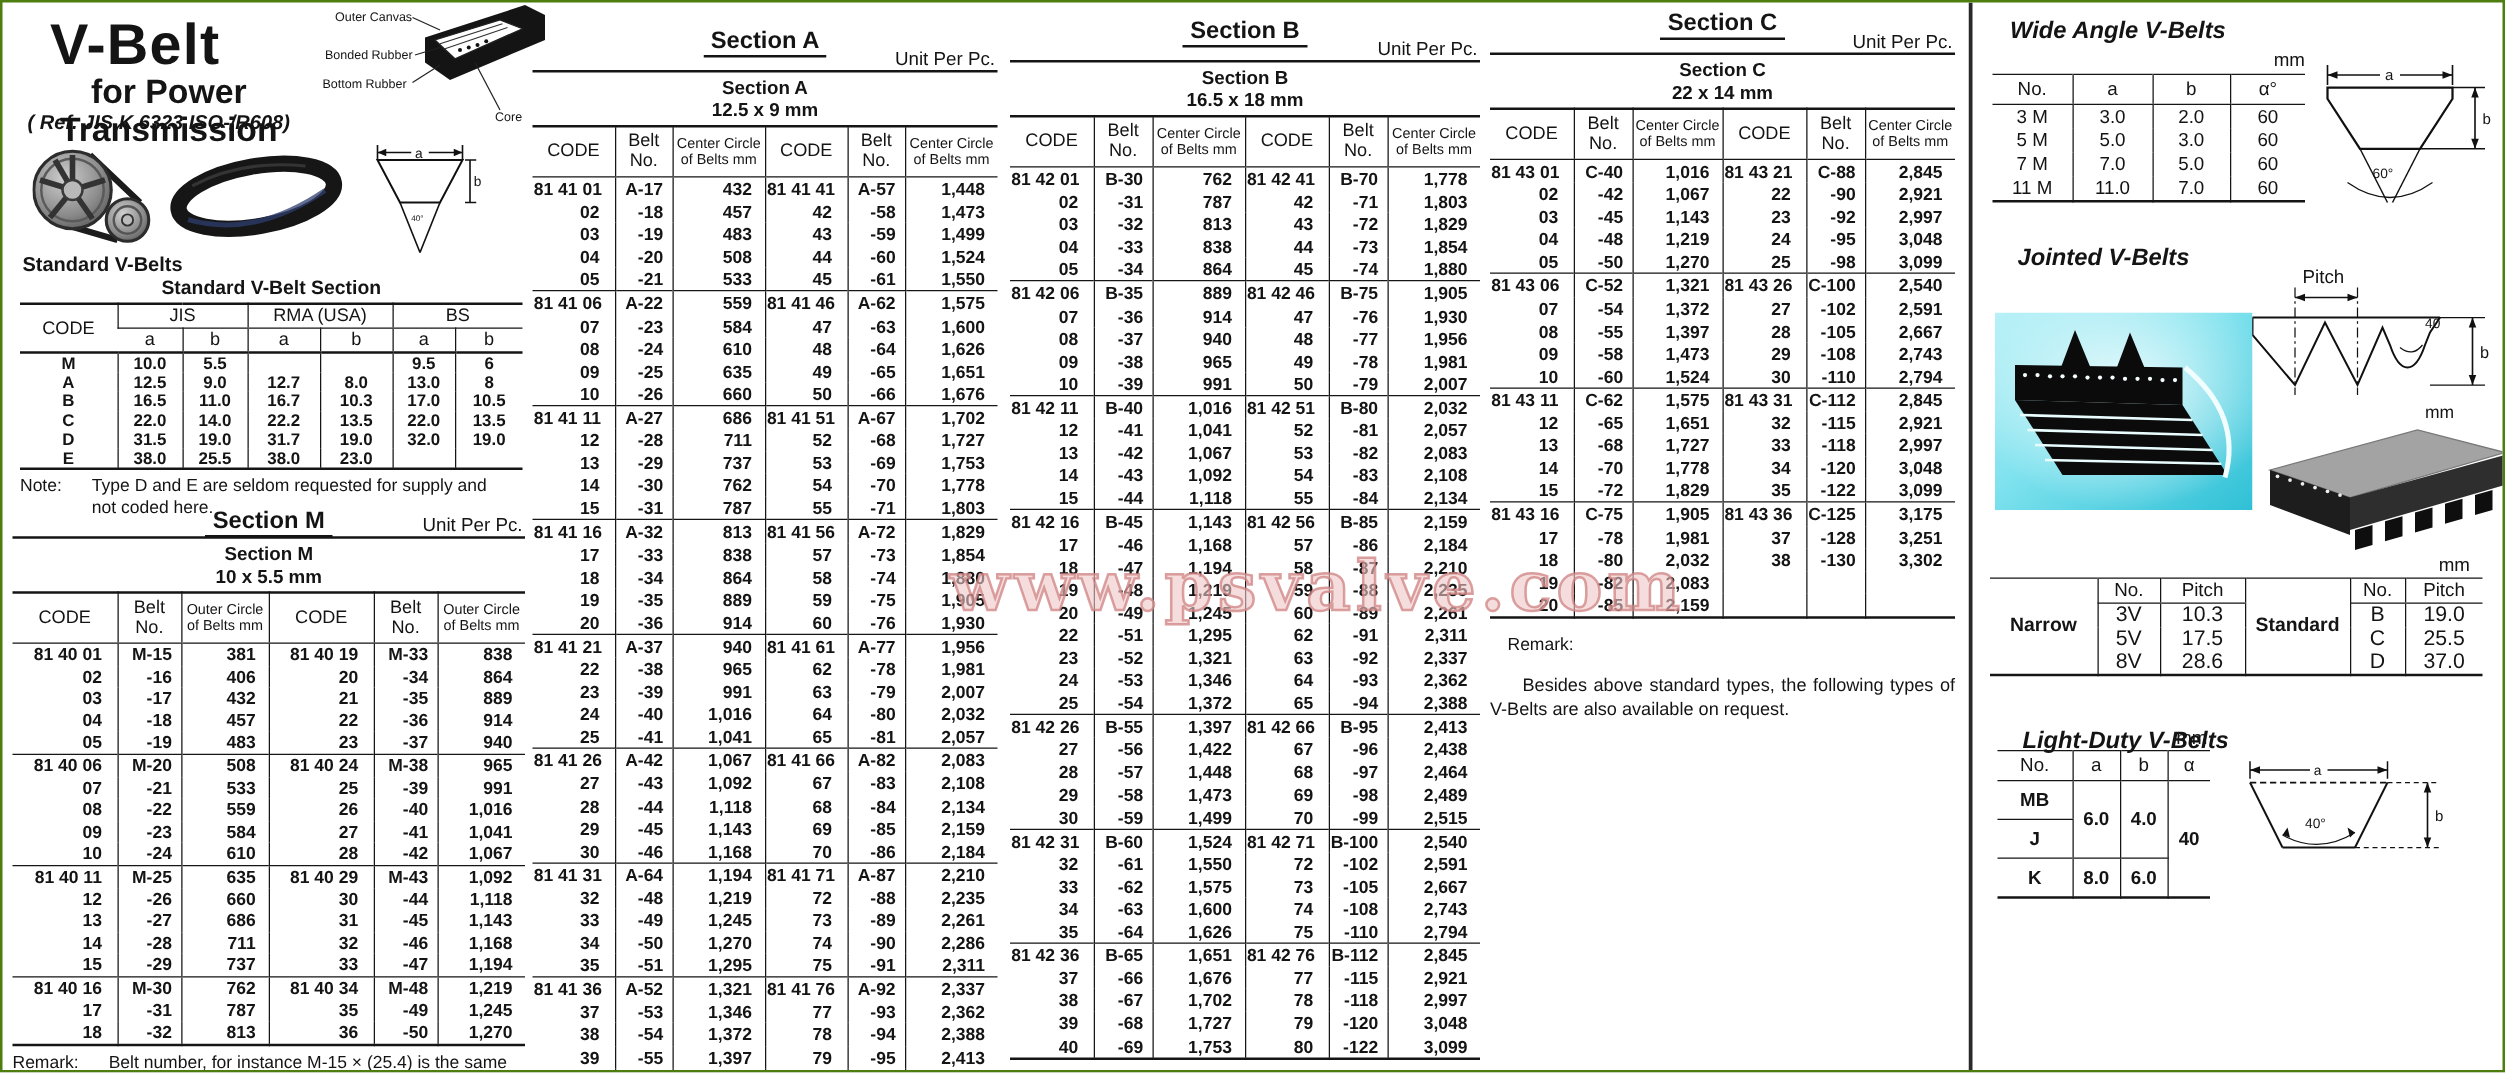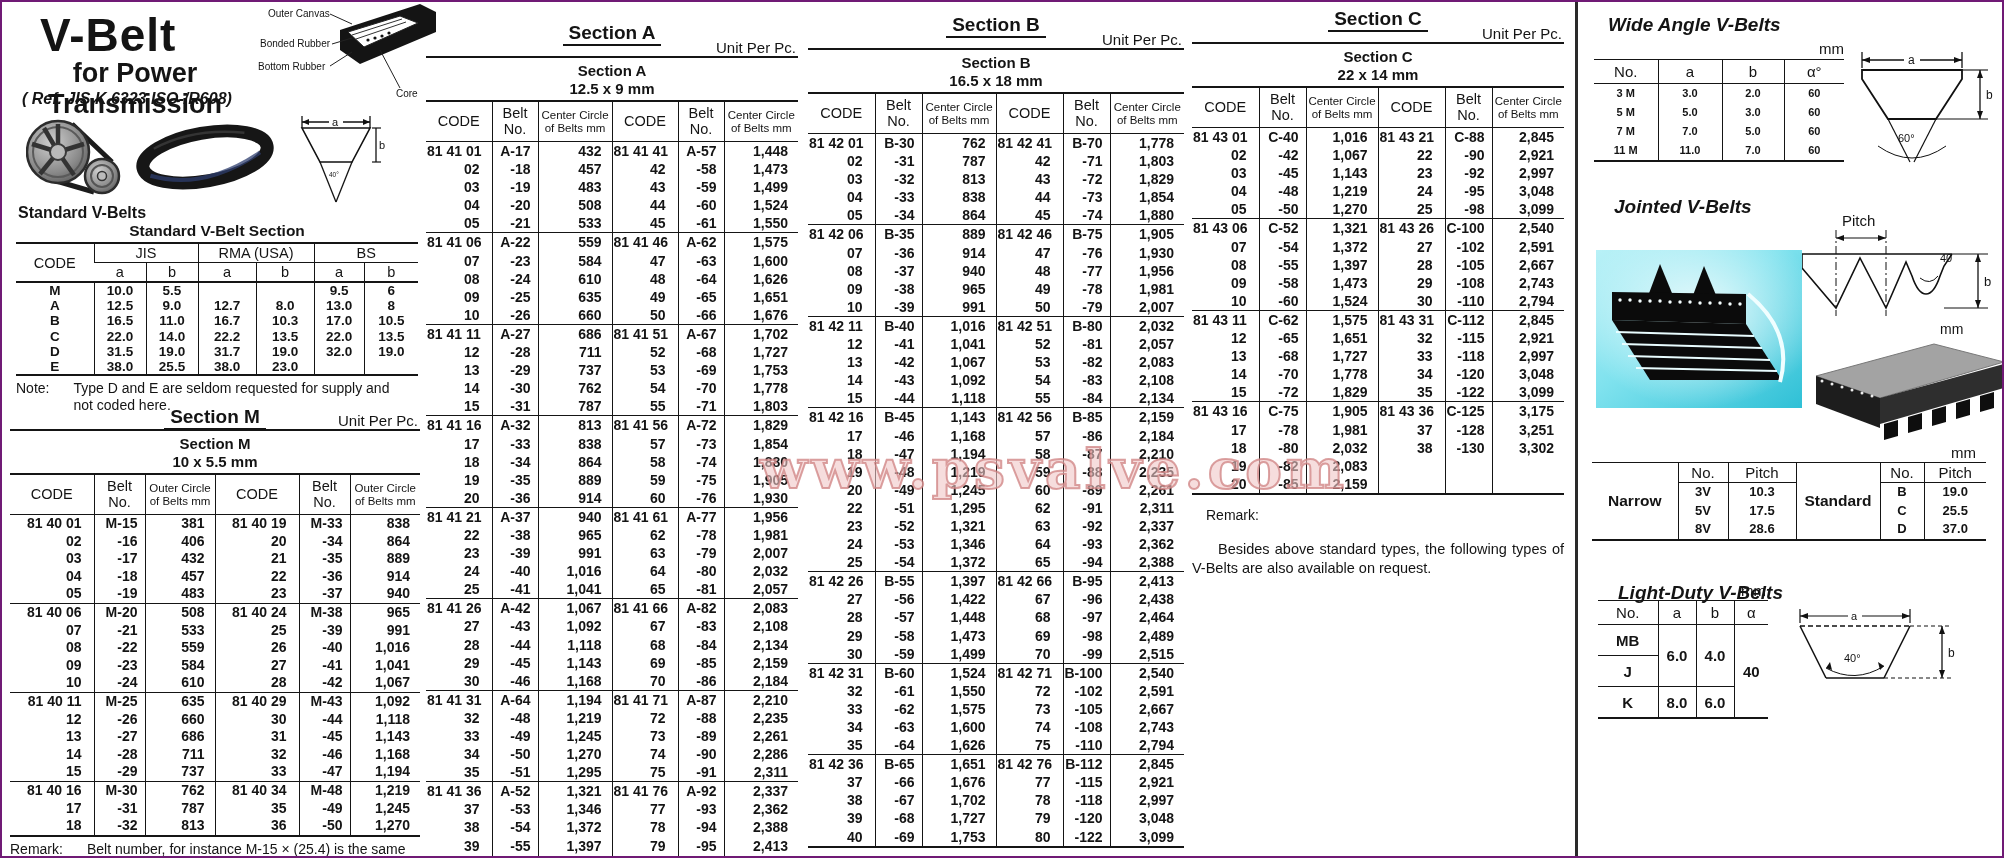--- a/index.html
+++ b/index.html
@@ -1,16 +1,16 @@
 <!DOCTYPE html>
 <html><head>
 <meta charset="utf-8">
 <style>
   html,body{margin:0;padding:0;background:#e9e9e9;}
-  #page{position:relative;width:2004px;height:858px;background:#ffffff;border:2px solid #701a75;
+  #page{position:relative;width:2004px;height:858px;background:#ffffff;border:2px solid #4d7c0f;
         box-sizing:border-box;font-family:"Liberation Sans",sans-serif;color:#141414;overflow:hidden;}
   .abs{position:absolute;}
   
   .page-title{font-size:46px;font-weight:800;letter-spacing:1px;}
   .page-sub{font-size:27px;font-weight:800;}
   .ref{font-size:16px;font-weight:700;font-style:italic;}
   .std-label{font-size:16px;font-weight:700;}
   
   .tbl-title{font-size:15.5px;font-weight:600;text-align:center;margin-bottom:2px;}
   table{border-collapse:collapse;}
@@ -41,25 +41,25 @@
   .belt-table td.c0,.belt-table td.c3{text-align:right;padding-right:12px;font-weight:700;}
   .belt-table td.c1,.belt-table td.c4{text-align:right;padding-right:7px;}
   .belt-table td.c2,.belt-table td.c5{text-align:right;padding-right:10px;}
   .extra-note{margin-top:16px;font-size:14.5px;line-height:19px;text-align:justify;text-indent:26px;}
   
   .vdivider{left:1573px;top:0;width:2.5px;height:858px;background:#2a2a2a;}
   .rp-heading{font-size:19px;font-weight:700;font-style:italic;}
   .mm-lbl{font-size:15px;text-align:right;}
   .wa-table{width:100%;table-layout:fixed;border-top:1.8px solid #151515;border-bottom:2.2px solid #151515;}
   .wa-table th{font-weight:400;font-size:15px;border-bottom:1.8px solid #151515;padding:3px 0;}
-  .wa-table td{font-size:11px;font-weight:700;text-align:center;line-height:17px;}
+  .wa-table td{font-size:15px;font-weight:400;text-align:center;line-height:17px;}
   .wa-table td+td,.wa-table th+th{border-left:1.6px solid #151515;}
   .pitch-table{width:100%;table-layout:fixed;border-top:1.8px solid #151515;border-bottom:2.6px solid #151515;}
   .pitch-table th{font-weight:400;font-size:15px;border-bottom:1.6px solid #151515;border-left:1.6px solid #151515;padding:1px 0;}
-  .pitch-table td{font-size:13px;font-weight:700;text-align:center;line-height:16.5px;}
+  .pitch-table td{font-size:17px;font-weight:400;text-align:center;line-height:16.5px;}
   .pitch-table td:not(.plabel){border-left:1.6px solid #151515;}
   .pitch-table td.plabel{border-left:1.6px solid #151515;font-weight:600;font-size:15.5px;}
   .pitch-table tr td.plabel:first-child{border-left:none;}
   .ld-table{width:100%;table-layout:fixed;border-top:1.8px solid #151515;border-bottom:2.4px solid #151515;}
   .ld-table th{font-weight:400;font-size:15px;border-bottom:1.6px solid #151515;padding:3px 0;}
   .ld-table td{font-size:15px;font-weight:600;text-align:center;height:28px;}
   .ld-table td+td,.ld-table th+th{border-left:1.6px solid #151515;}
   .ld-table td.rlabel{border-bottom:1.4px solid #151515;}
   .ld-table tr:last-child td.rlabel{border-bottom:none;}
   .ld-table td.ktop{border-top:1.4px solid #151515;}

